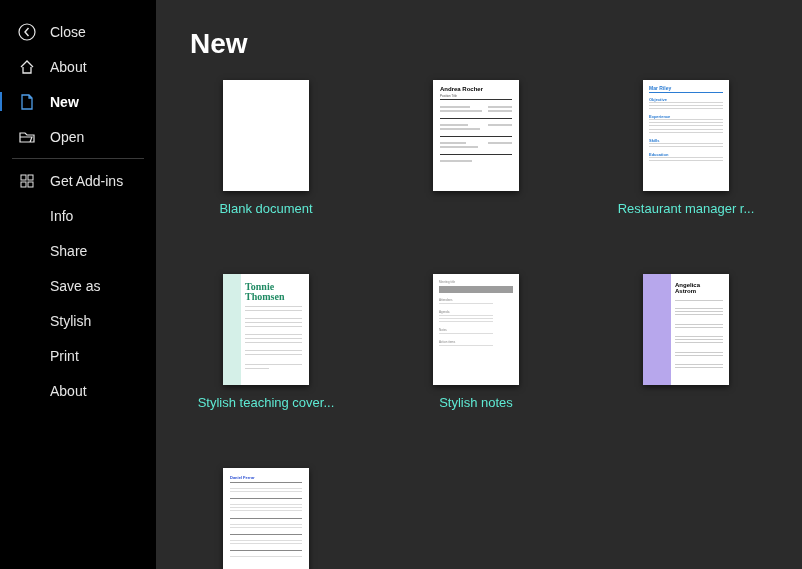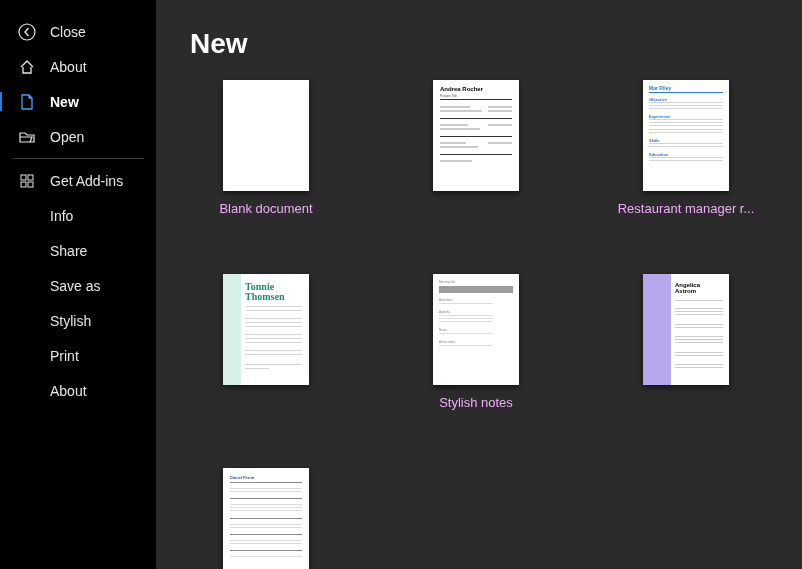--- a/index.html
+++ b/index.html
@@ -81,21 +81,21 @@
     width: 86px;
     height: 111px;
     background: #fff;
     box-shadow: 0 2px 6px rgba(0,0,0,.6);
     position: relative;
     overflow: hidden;
   }
   .caption {
     margin-top: 10px;
     font-size: 13px;
-    color: #f0abfc;
+    color: #5eead4;
     text-align: left;
     max-width: 152px;
     white-space: nowrap;
     overflow: hidden;
     text-overflow: ellipsis;
   }
   
   .t-ats .nm { position:absolute; top:6px; left:7px; font-size:6px; font-weight:700; color:#000; }
   .t-ats .sub { position:absolute; top:14px; left:7px; font-size:3px; color:#555; }
   .t-ats .ln { position:absolute; left:7px; right:7px; height:1px; background:#333; }
@@ -265,20 +265,21 @@
           <div class="ln" style="top:48px"></div>
           <div class="ln" style="top:52px"></div>
         <div class="ln" style="top:60px"></div>
           <div class="ln" style="top:64px"></div>
           <div class="ln" style="top:68px"></div>
         <div class="ln" style="top:76px"></div>
           <div class="ln" style="top:80px"></div>
         <div class="ln" style="top:90px"></div>
           <div class="ln" style="top:94px;right:40px"></div>
       </div>
+      <div class="caption">Stylish teaching cover...</div>
     </div>
 
     <div class="card">
       <div class="thumb t-meeting">
         <div class="lbl" style="top:6px">Meeting title</div>
         <div class="bar"></div>
         <div class="lbl" style="top:24px">Attendees</div>
         <div class="ln" style="top:29px"></div>
         <div class="lbl" style="top:36px">Agenda</div>
         <div class="ln" style="top:41px"></div>

